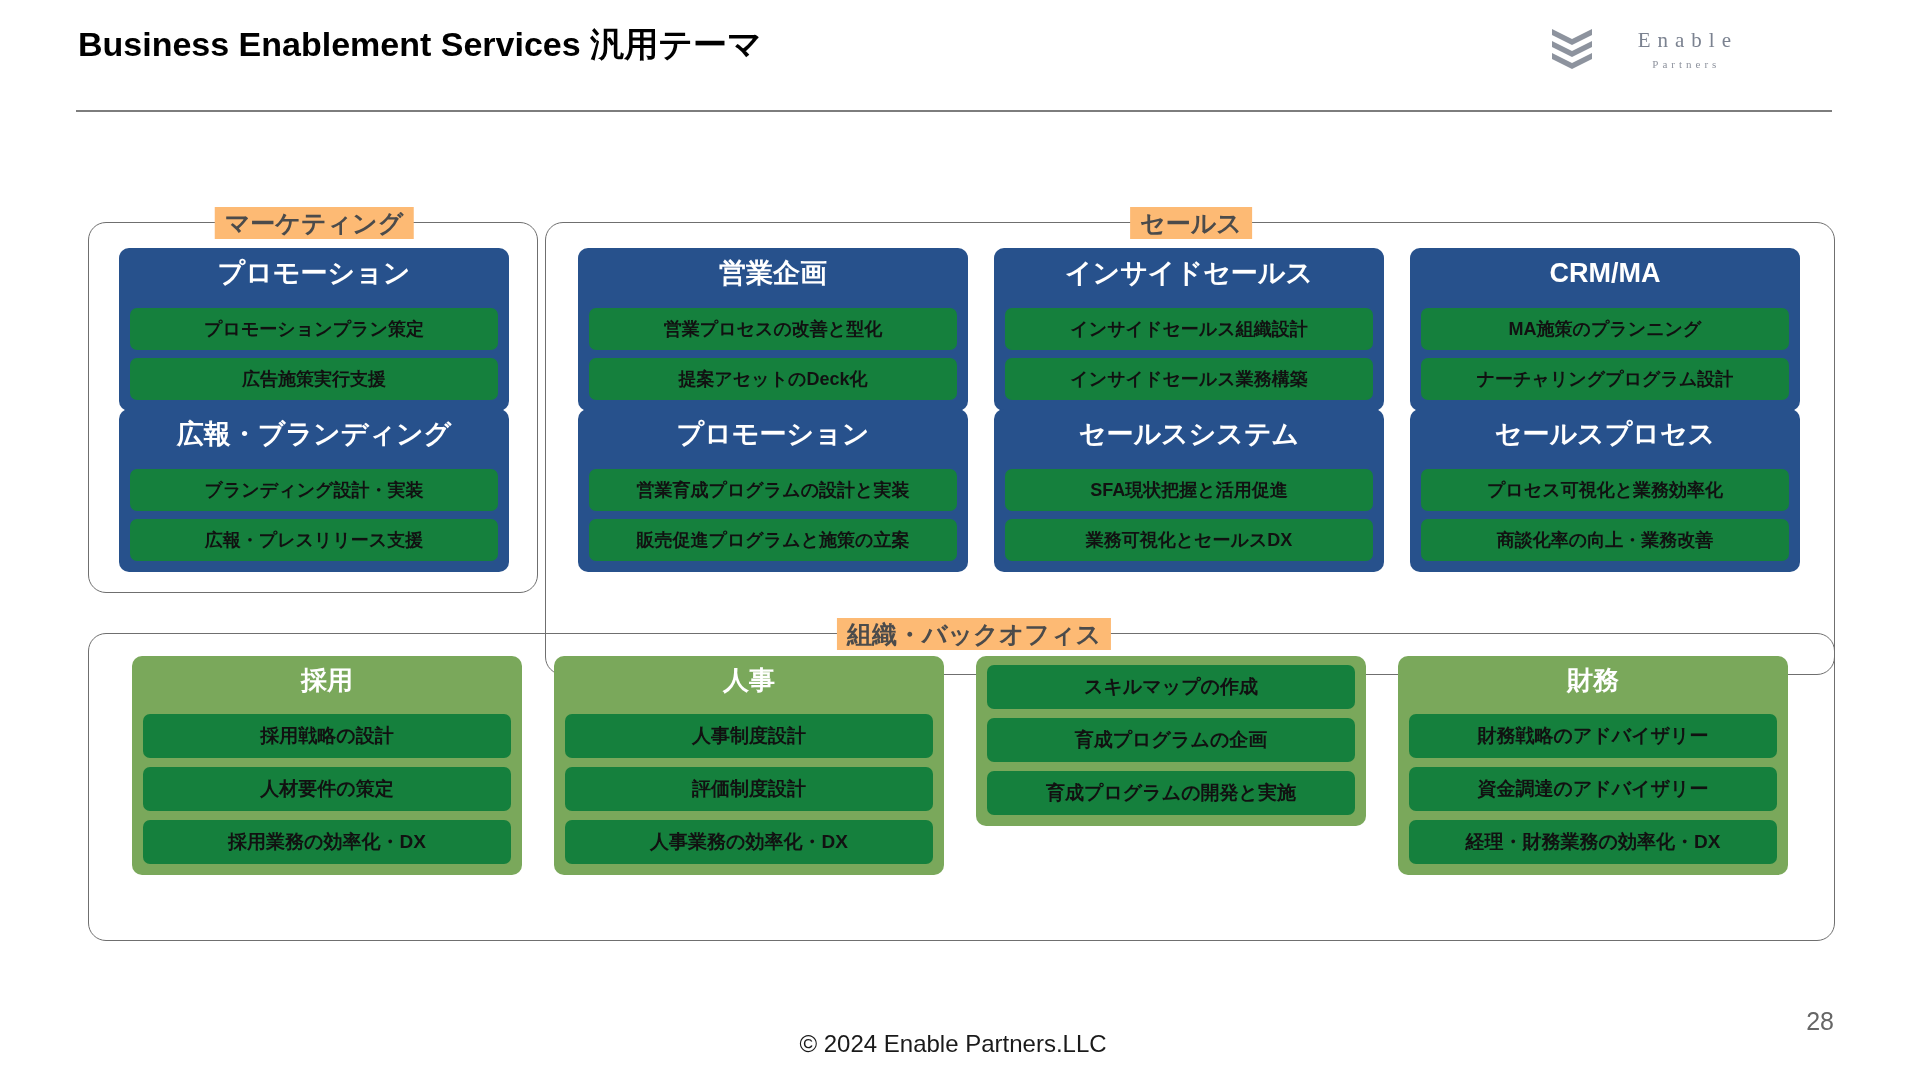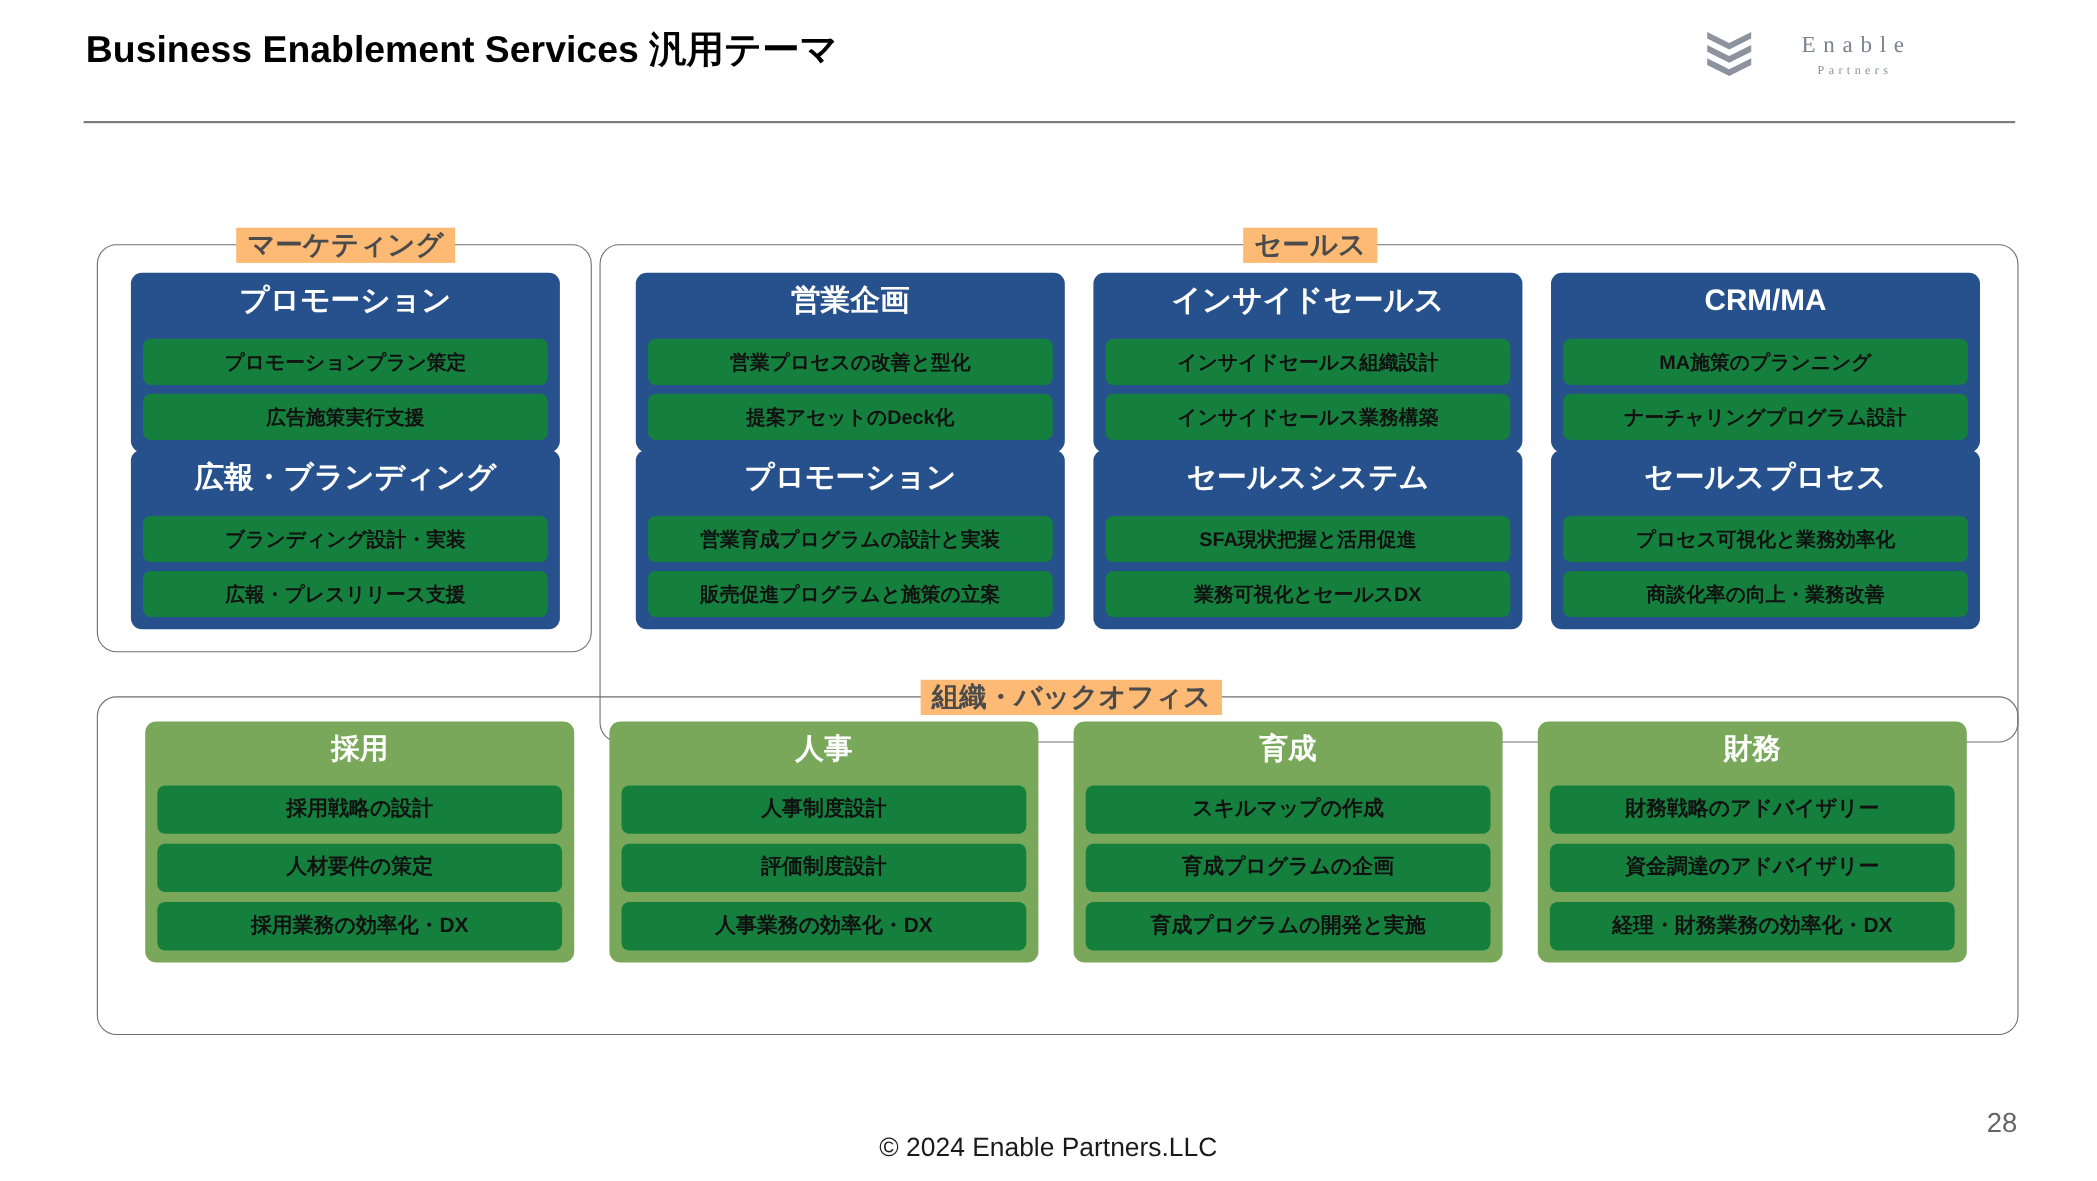--- a/index.html
+++ b/index.html
@@ -238,21 +238,20 @@
     </div>
 
     <div class="card green" style="left:465px; top:22px; width:390px;">
       <div class="card-title">人事</div>
       <div class="item">人事制度設計</div>
       <div class="item">評価制度設計</div>
       <div class="item">人事業務の効率化・DX</div>
     </div>
 
     <div class="card green" style="left:887px; top:22px; width:390px;">
-      <div class="card-title">育成</div>
       <div class="item">スキルマップの作成</div>
       <div class="item">育成プログラムの企画</div>
       <div class="item">育成プログラムの開発と実施</div>
     </div>
 
     <div class="card green" style="left:1309px; top:22px; width:390px;">
       <div class="card-title">財務</div>
       <div class="item">財務戦略のアドバイザリー</div>
       <div class="item">資金調達のアドバイザリー</div>
       <div class="item">経理・財務業務の効率化・DX</div>

